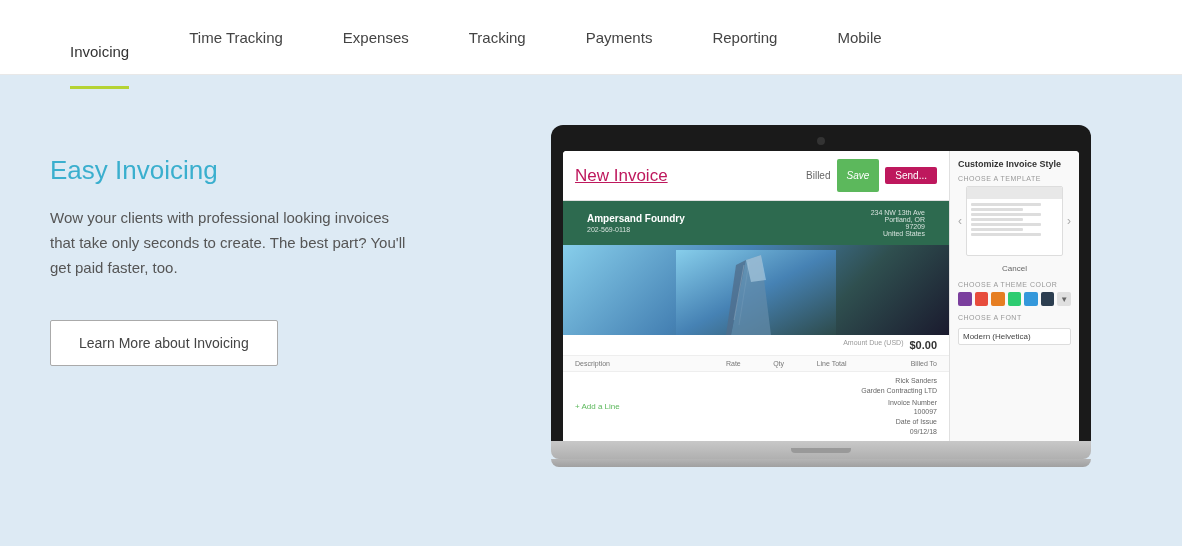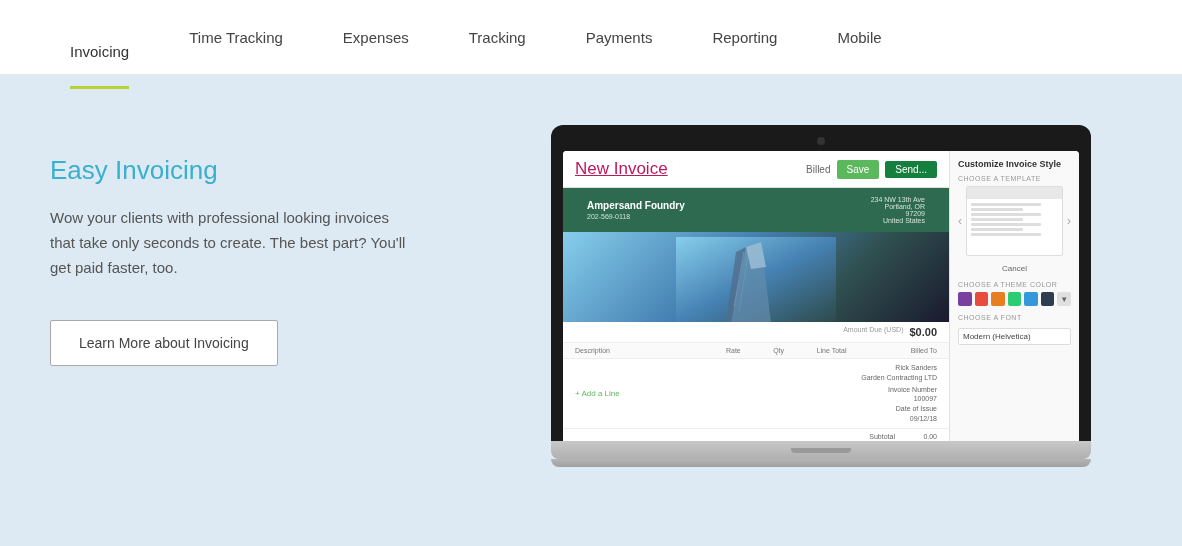--- a/index.html
+++ b/index.html
@@ -161,29 +161,30 @@
       background: none;
       border: none;
       cursor: pointer;
     }
 
     .btn-save {
       font-size: 10px;
       color: #fff;
       background: #5cb85c;
       border: none;
-      padding: 4px 10px;
+      padding: 11px 10px;
       border-radius: 2px;
       cursor: pointer;
+      font-style: italic;
     }
 
     .btn-send {
       font-size: 10px;
       color: #fff;
-      background: #15803d;
+      background: #be185d;
       border: none;
       padding: 3px 10px;
       border-radius: 2px;
       cursor: pointer;
     }
 
     .invoice-company-bar {
       background: #2d6a4f;
       padding: 8px 24px;
       display: flex;

